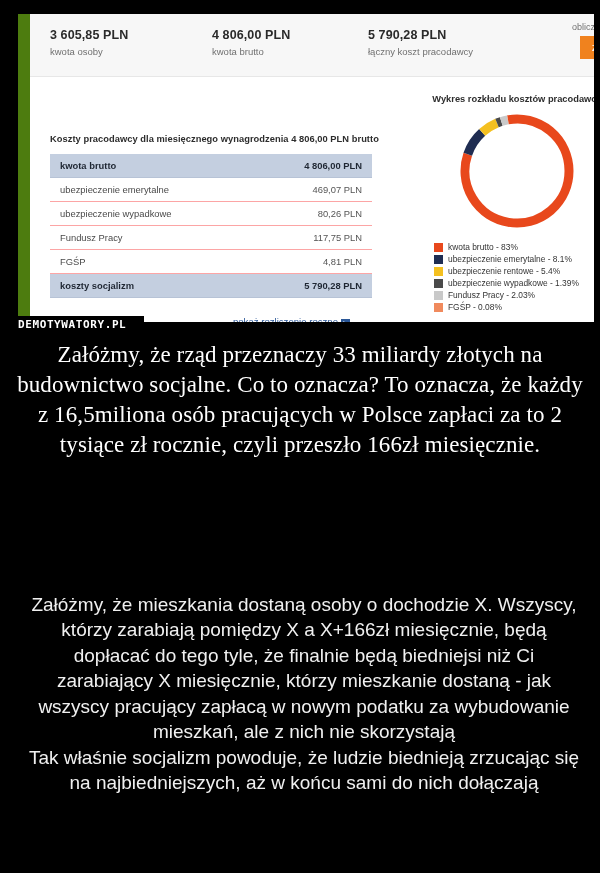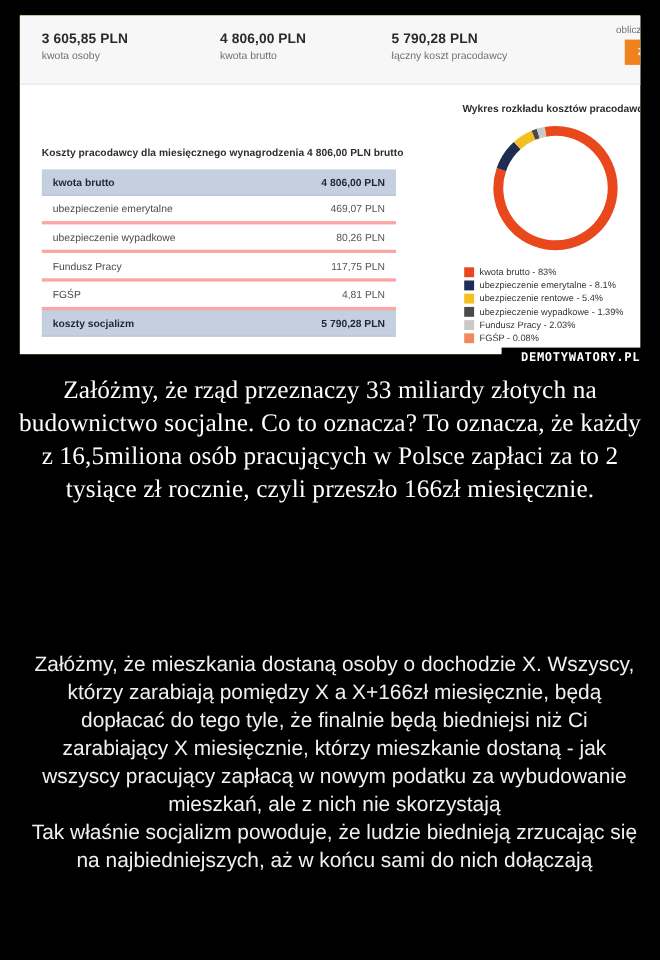--- a/index.html
+++ b/index.html
@@ -14,22 +14,23 @@
     font-family: "Liberation Sans", sans-serif;
   }
 
   
   .shot-wrap {
     position: absolute;
     left: 18px;
     top: 14px;
     width: 564px;
     height: 308px;
-    background: #bef264;
+    background: #4d7c0f;
     overflow: hidden;
+    padding-left: 12px;
   }
   .shot-inner {
     position: relative;
     width: 640px;   
     height: 308px;
     background: #ffffff;
   }
 
   
   .summary-bar {
@@ -109,21 +110,21 @@
     margin-top: 40px;
   }
   table.costs {
     width: 100%;
     border-collapse: collapse;
   }
   table.costs td {
     font-size: 9.4px;
     color: #4a4a4a;
     padding: 6px 10px;
-    border-bottom: 3px solid #fca5a5;
+    border-bottom: 1px solid #fca5a5;
     white-space: nowrap;
   }
   table.costs td.val {
     text-align: right;
     color: #555;
   }
   table.costs tr.hl td {
     background: #c4cfe0;
     color: #1f2733;
     font-weight: bold;
@@ -198,21 +199,21 @@
 
   
   .watermark {
     position: absolute;
     left: 0;
     right: 0;
     top: 312px;
     height: 24px;
     display: flex;
     align-items: center;
-    justify-content: flex-end;
+    justify-content: flex-start;
   }
   .wm-plate {
     background: #000;
     color: #fff;
     font-family: "DejaVu Sans Mono", monospace;
     font-size: 11px;
     font-weight: bold;
     letter-spacing: .6px;
     padding: 2px 18px;
   }

